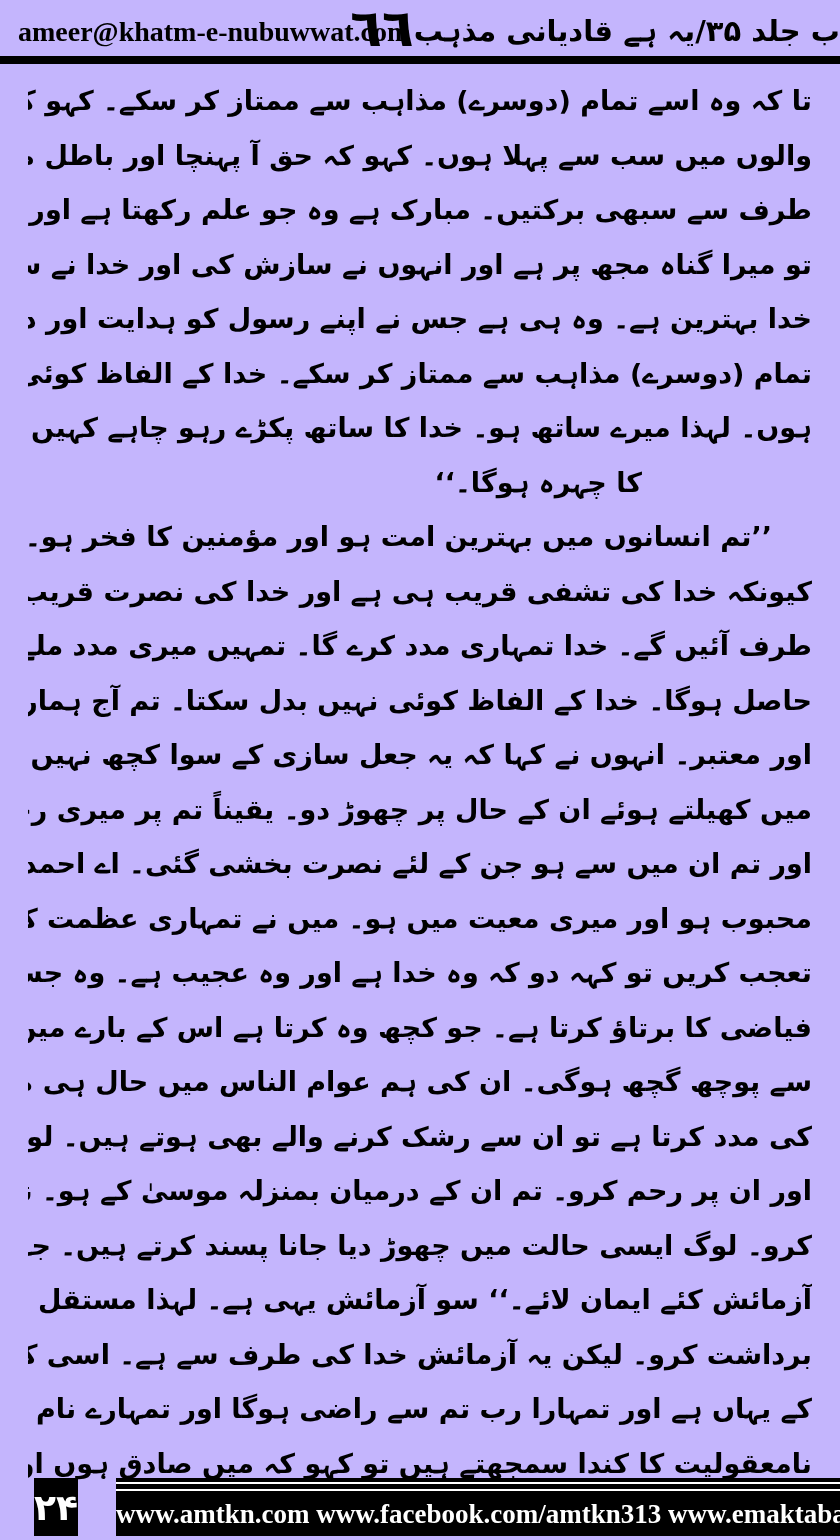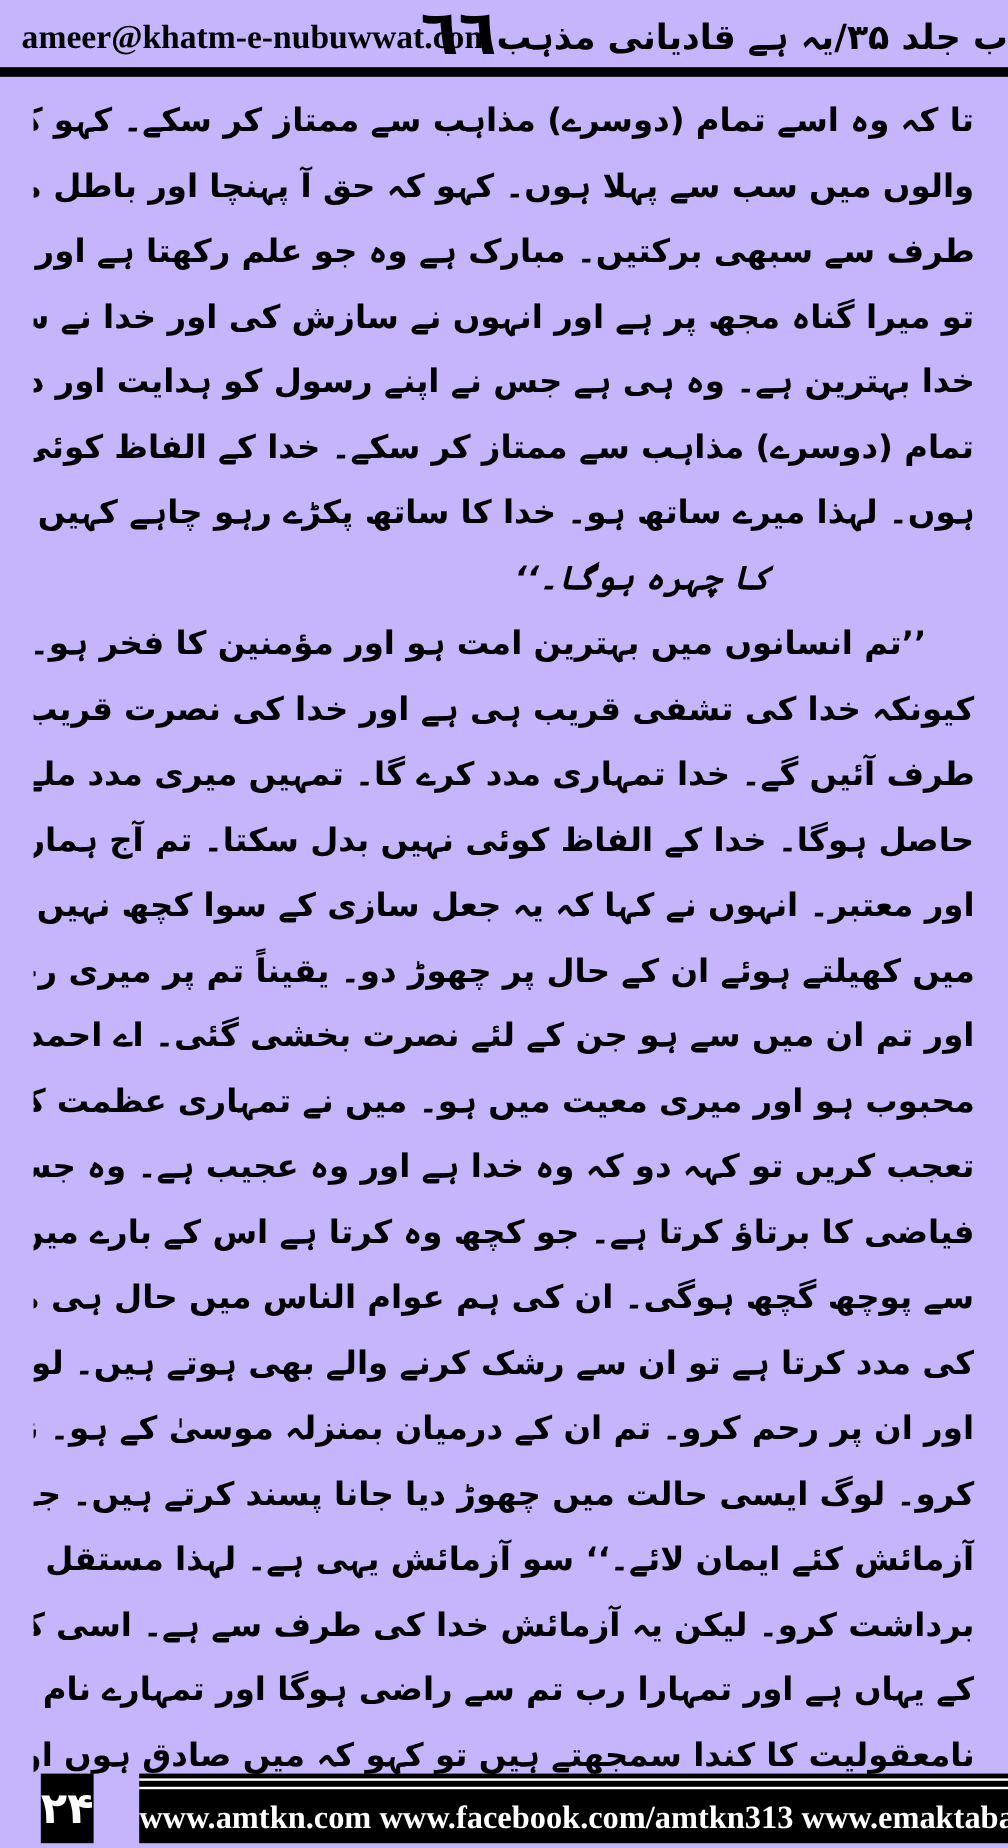--- a/index.html
+++ b/index.html
@@ -61,21 +61,20 @@
     text-align-last:justify;
     white-space:nowrap;
     height:54.5px;
     overflow:hidden;
   }
   .body-line.line-par-end{
     text-align:right;
     text-align-last:right;
     padding-left:0;
     padding-right:170px;
-    font-style:italic;
   }
   .body-line.line-par-start{
     padding-right:40px;
   }
   .body-line.line-last{
     text-align:right;
     text-align-last:right;
     padding-right:0;
     padding-left:70px;
   }

